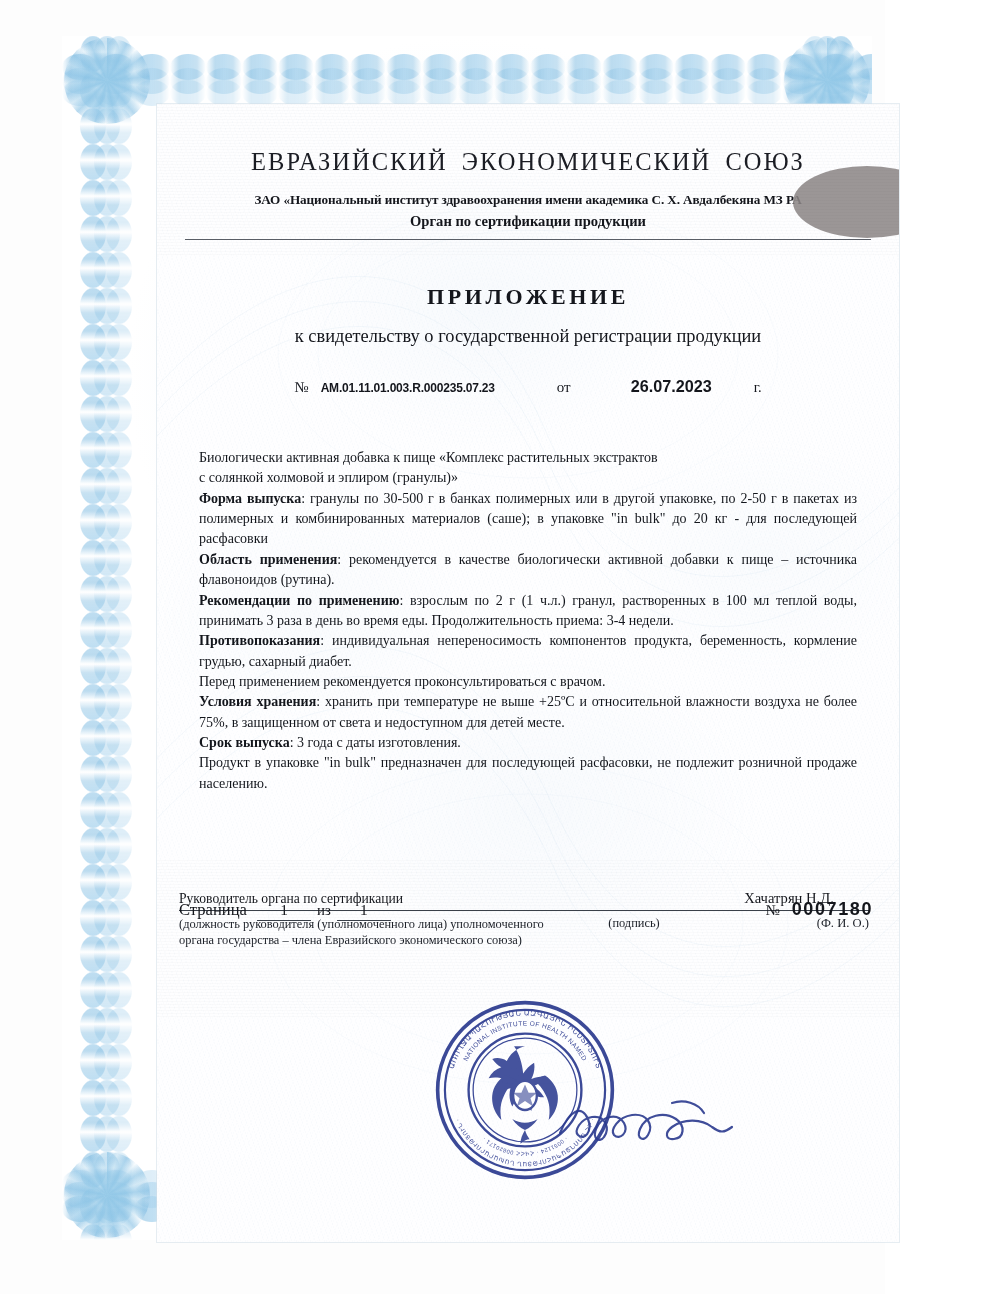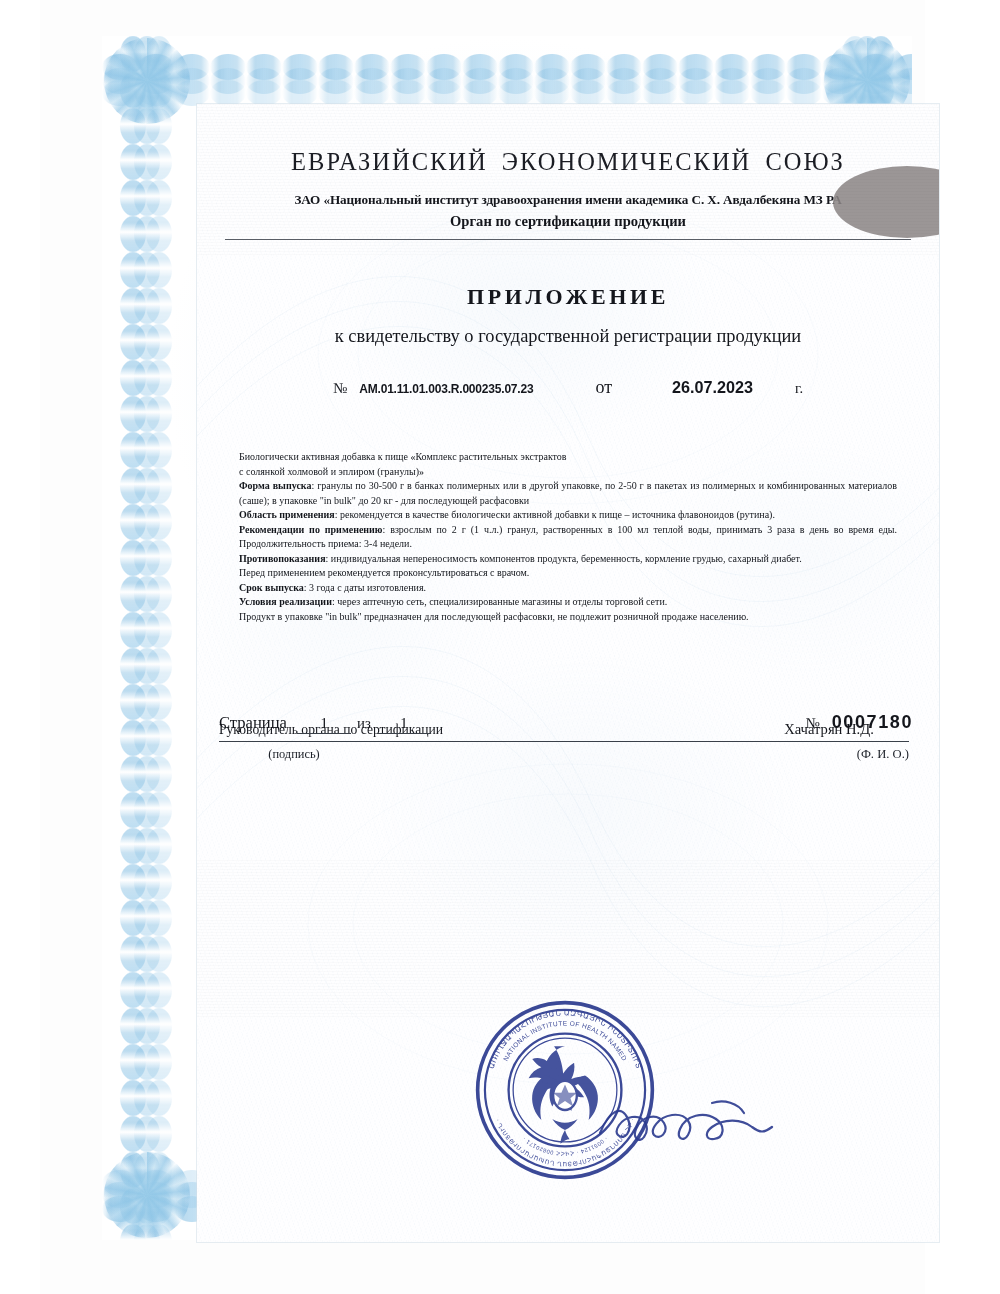--- a/index.html
+++ b/index.html
@@ -14,21 +14,20 @@
     overflow: hidden;
     position: relative;
   }
 
   
   #scan {
     position: absolute;
     left: 0; top: 0;
     width: 885px; height: 1294px;
     background: #fdfdfd;
-    margin-left: 40px;
   }
 
   
   #sheet {
     position: absolute;
     left: 62px; top: 36px;
     width: 810px; height: 1204px;
     background:
       radial-gradient(ellipse 60% 40% at 50% 28%, rgba(205,225,240,0.30), rgba(255,255,255,0) 70%),
       radial-gradient(ellipse 55% 35% at 50% 72%, rgba(205,225,240,0.26), rgba(255,255,255,0) 70%),
@@ -212,33 +211,33 @@
     justify-content: center;
     font-size: 16px;
   }
   .reg-no-sym { font-size: 15px; margin-right: 12px; color: #1a1d24; }
   .reg-number {
     font-family: Liberation Sans, sans-serif;
     font-weight: bold;
     font-size: 12px;
     letter-spacing: -0.2px;
   }
-  .reg-ot { margin: 0 0 0 62px; font-size: 18px; }
+  .reg-ot { margin: 0 0 0 62px; font-size: 15px; }
   .reg-date {
     margin-left: 60px;
     font-family: "Liberation Sans", sans-serif;
     font-weight: bold;
     font-size: 16.2px;
   }
   .reg-g { margin-left: 42px; font-size: 14.5px; }
 
   
   .body-block {
     margin: 52px 42px 0 42px;
-    font-size: 10px;
+    font-size: 14px;
     line-height: 1.455;
     color: #13161c;
   }
   .body-block p { margin: 0; }
   .p-just { text-align: justify; text-justify: inter-word; }
   .lbl { font-weight: bold; }
 
   
   #seal {
     position: absolute;
@@ -468,44 +467,45 @@
           <p class="p-just"><span class="lbl">Форма выпуска</span><span>: гранулы по 30-500 г в банках полимерных или в другой упаковке, по 2-50 г в пакетах из полимерных и комбинированных материалов (саше); в упаковке "in bulk" до 20 кг - для последующей расфасовки</span></p>
 
           <p class="p-just"><span class="lbl">Область применения</span><span>: рекомендуется в качестве биологически активной добавки к пище – источника флавоноидов (рутина).</span></p>
 
           <p class="p-just"><span class="lbl">Рекомендации по применению</span><span>: взрослым по 2 г (1 ч.л.) гранул, растворенных в 100 мл теплой воды, принимать 3 раза в день во время еды. Продолжительность приема: 3-4 недели.</span></p>
 
           <p class="p-just"><span class="lbl">Противопоказания</span><span>: индивидуальная непереносимость компонентов продукта, беременность, кормление грудью, сахарный диабет.</span></p>
 
           <p>Перед применением рекомендуется проконсультироваться с врачом.</p>
 
+          <p class="p-just"><span class="lbl">Условия хранения</span><span>: хранить при температуре не выше +25ºС и относительной влажности воздуха не более 75%, в защищенном от света и недоступном для детей месте.</span></p>
 
           <p><span class="lbl">Срок выпуска</span><span>: 3 года с даты изготовления.</span></p>
 
-          <p class="p-just"><span class="lbl">Условия реализации</span><span>: через аптечную сеть, специализированные магазины и отделы торговой сети.</span></p>
 
           <p class="p-just">Продукт в упаковке "in bulk" предназначен для последующей расфасовки, не подлежит розничной продаже населению.</p>
         </div>
 
         <div class="sig-area">
           <div class="sig-row">
             <div class="sig-left">
               <div class="sig-text">Руководитель органа по сертификации</div>
               <div class="sig-underline"></div>
             </div>
             <div class="sig-mid">
               <div class="sig-text">&nbsp;</div>
               <div class="sig-underline"></div>
             </div>
             <div class="sig-right">
               <div class="sig-name">Хачатрян Н.Д.</div>
               <div class="sig-underline"></div>
             </div>
           </div>
           <div class="sig-captions">
+            <div class="cap-left">(должность руководителя (уполномоченного лица) уполномоченного органа государства – члена Евразийского экономического союза)</div>
             <div class="cap-mid">(подпись)</div>
             <div class="cap-right">(Ф. И. О.)</div>
           </div>
         </div>
 
         <div class="footer">
           <div class="page-count">
             <span class="pc-label">Страница</span>
             <span class="pc-field">1</span>
             <span class="pc-of">из</span>

